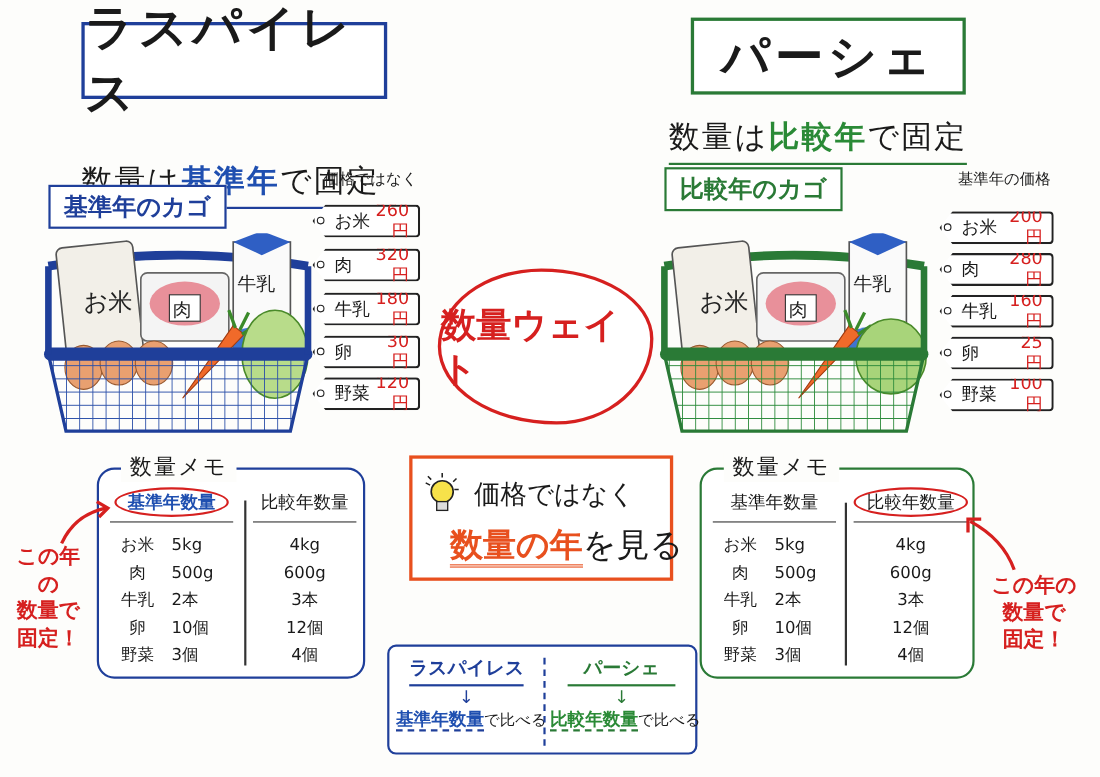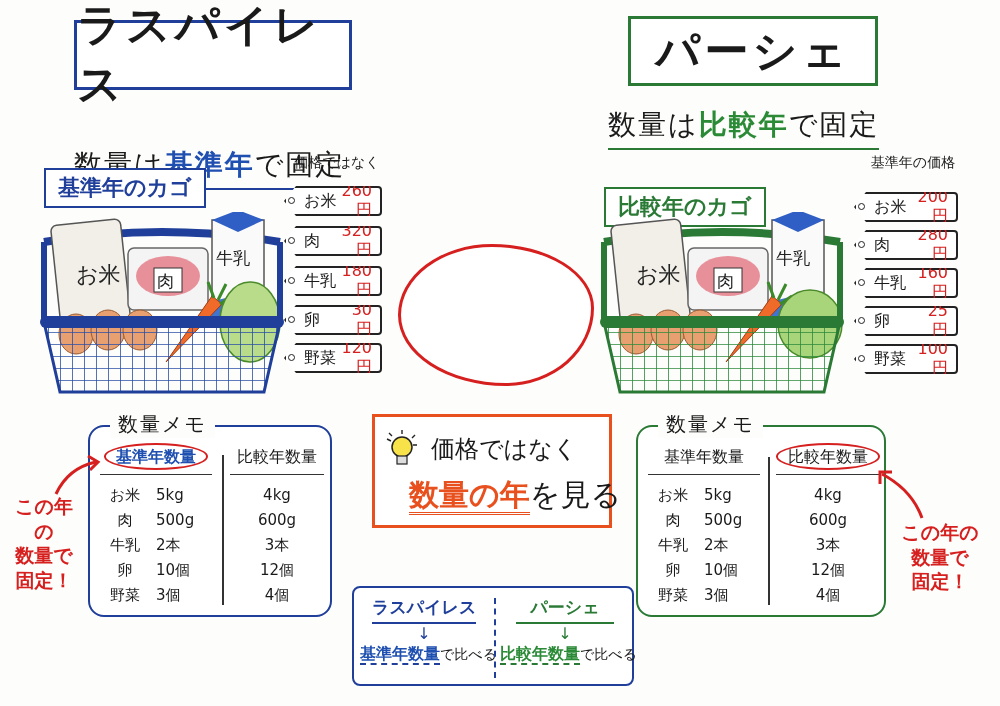--- a/index.html
+++ b/index.html
@@ -195,20 +195,21 @@
   <div>この年の</div>
   <div>数量で</div>
   <div>固定！</div>
 </div>
 <svg class="abs" style="left:50px; top:450px;" width="60" height="50">
   <path d="M6 44 Q18 18 46 12" stroke="#d6201f" stroke-width="3" fill="none"></path>
   <path d="M38 6 L48 12 L40 20" stroke="#d6201f" stroke-width="3" fill="none"></path>
 </svg>
 
 <div class="abs cloud" style="left:398px; top:244px; width:196px; height:142px;">
+  <div>数量ウェイト</div>
 </div>
 
 <div class="abs tip-box" style="left:372px; top:414px; width:240px; height:114px;">
   <svg class="abs" style="left:10px; top:12px;" width="34" height="42" viewBox="0 0 34 42">
     <circle cx="17" cy="18" r="10" fill="#f7e24a" stroke="#222" stroke-width="1.5"></circle>
     <rect x="12" y="27" width="10" height="8" fill="#ddd" stroke="#222" stroke-width="1.2"></rect>
     <path d="M2 10 L6 12 M17 1 L17 5 M30 6 L27 9 M32 16 L28 16 M4 4 L7 7" stroke="#222" stroke-width="1.4"></path>
   </svg>
   <div class="abs tip-line1" style="left:56px; top:16px;">価格ではなく</div>
   <div class="abs tip-line2" style="left:34px; top:58px;">
@@ -231,21 +232,21 @@
 </div>
 
 <div class="abs title-box title-green" style="left:628px; top:16px; width:250px; height:70px;">
   <span>パーシェ</span>
 </div>
 
 <div class="abs subtitle sub-green" style="left:608px; top:106px;">
   <span>数量は</span><span class="hl-green">比較年</span><span>で固定</span>
 </div>
 
-<div class="abs basket-label bl-green" style="left:604px; top:152px;margin-top:35px;">比較年のカゴ</div>
+<div class="abs basket-label bl-green" style="left:604px; top:152px;">比較年のカゴ</div>
 
 <div class="abs" style="left:596px; top:212px; width:252px; height:188px;">
   <svg width="252" height="188" viewBox="0 0 252 188">
     <defs>
       <pattern id="meshG" width="12" height="12" patternUnits="userSpaceOnUse">
         <path d="M0 0 L0 12 M0 0 L12 0" stroke="#2a8a3a" stroke-width="1.6" fill="none"></path>
       </pattern>
     </defs>
     <path d="M8 30 Q126 10 244 30" stroke="#2a7a36" stroke-width="8" fill="none"></path>
     <rect x="20" y="10" width="70" height="110" rx="6" fill="#f2efe8" stroke="#555" stroke-width="1.5" transform="rotate(-6 55 65)"></rect>

